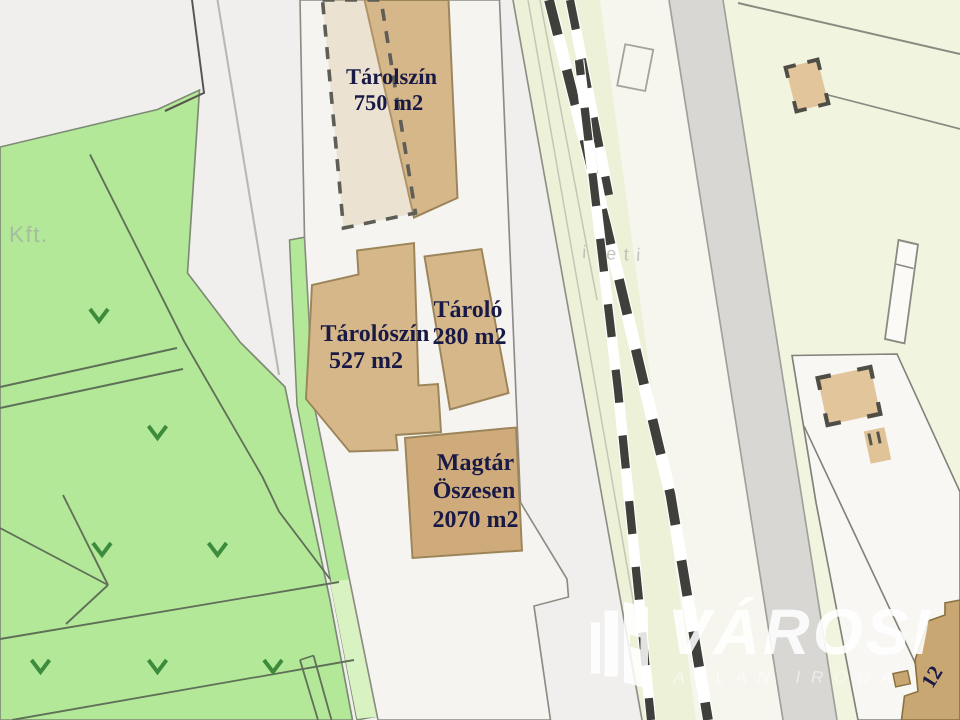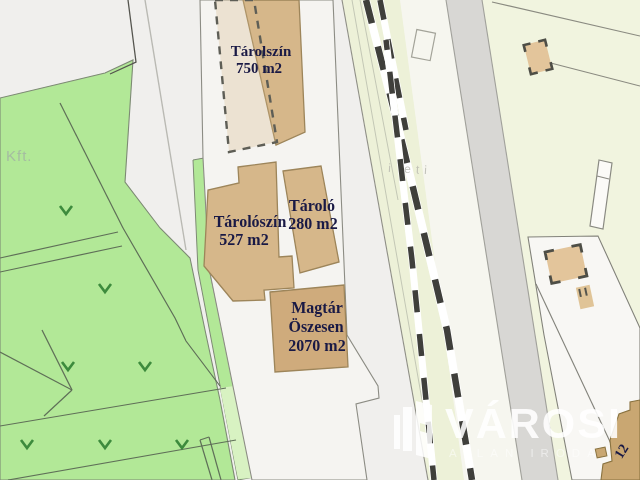--- a/index.html
+++ b/index.html
@@ -1,21 +1,21 @@
 <!DOCTYPE html>
 <html><head>
 <meta charset="utf-8">
 <style>
   html,body{margin:0;padding:0;}
   body{font-family:"Liberation Sans", sans-serif;}
   #stage{position:relative;width:640px;height:480px;overflow:hidden;background:#f0efed;}
   #map-svg{position:absolute;left:0;top:0;}
   .bldg-label{font-family:"Liberation Serif", serif;font-weight:bold;fill:#191945;}
   .faint{font-family:"Liberation Sans", sans-serif;}
-  #watermark{position:absolute;left:394px;top:401px;display:flex;align-items:flex-end;pointer-events:none;}
+  #watermark{position:absolute;left:394px;top:401px;display:flex;align-items:center;pointer-events:none;font-style:italic;}
   #wm-text{margin-left:9px;}
   #wm-brand{font-size:43px;font-weight:bold;letter-spacing:2px;line-height:0.95;color:rgba(255,255,255,0.88);font-family:"Liberation Sans", sans-serif;}
   #wm-sub{font-size:11.5px;letter-spacing:7px;margin-top:3px;margin-left:4px;color:rgba(255,255,255,0.5);white-space:nowrap;font-family:"Liberation Sans", sans-serif;}
 </style>
 </head>
 <body>
 
 <div id="stage">
 <svg id="map-svg" width="640" height="480" viewBox="0 0 640 480">
 

